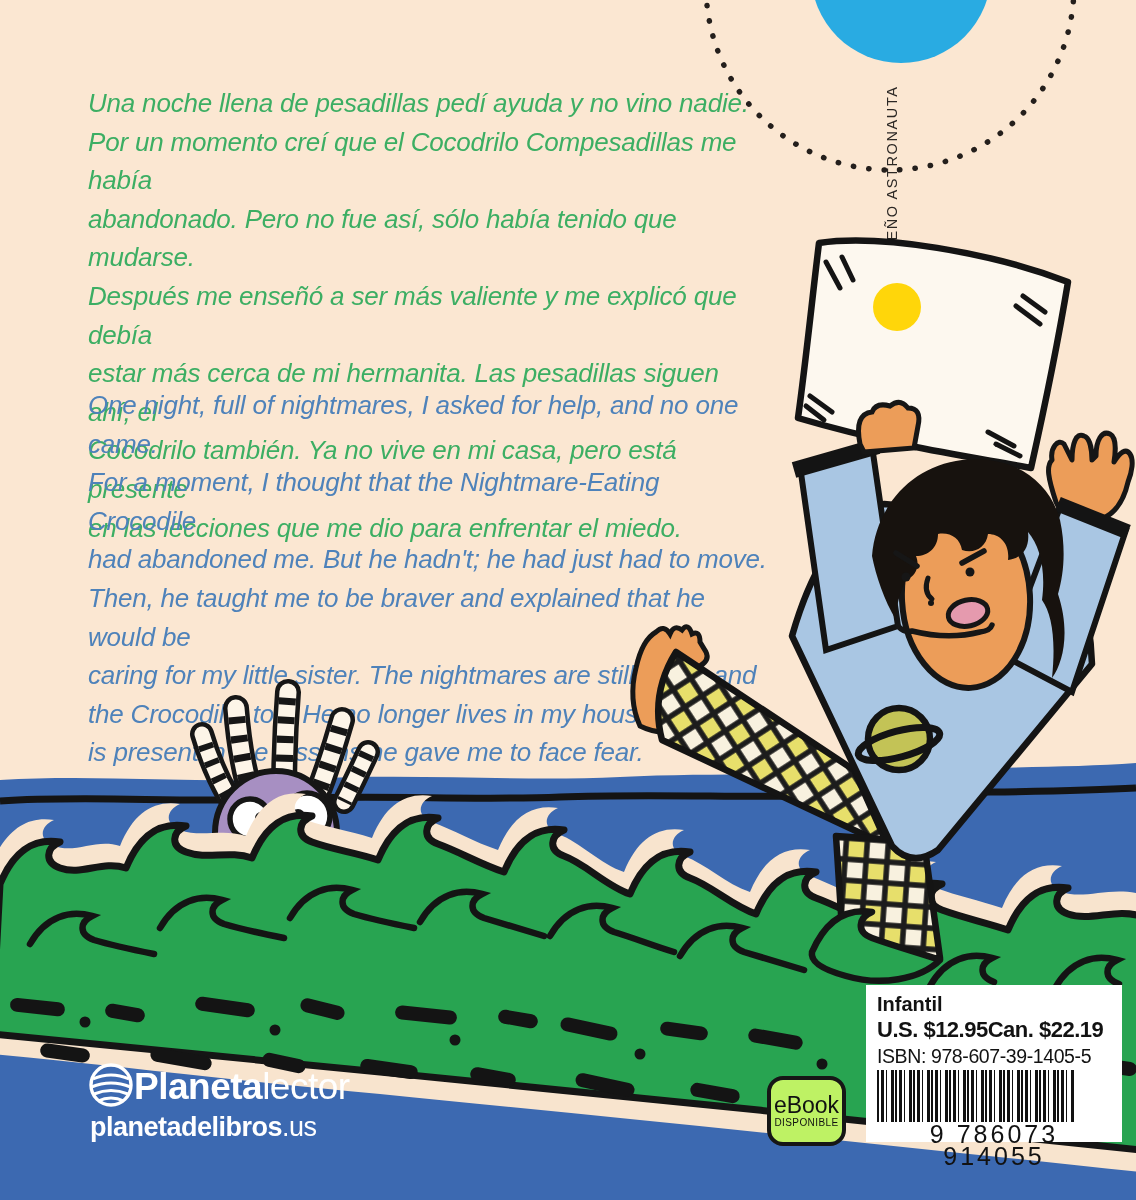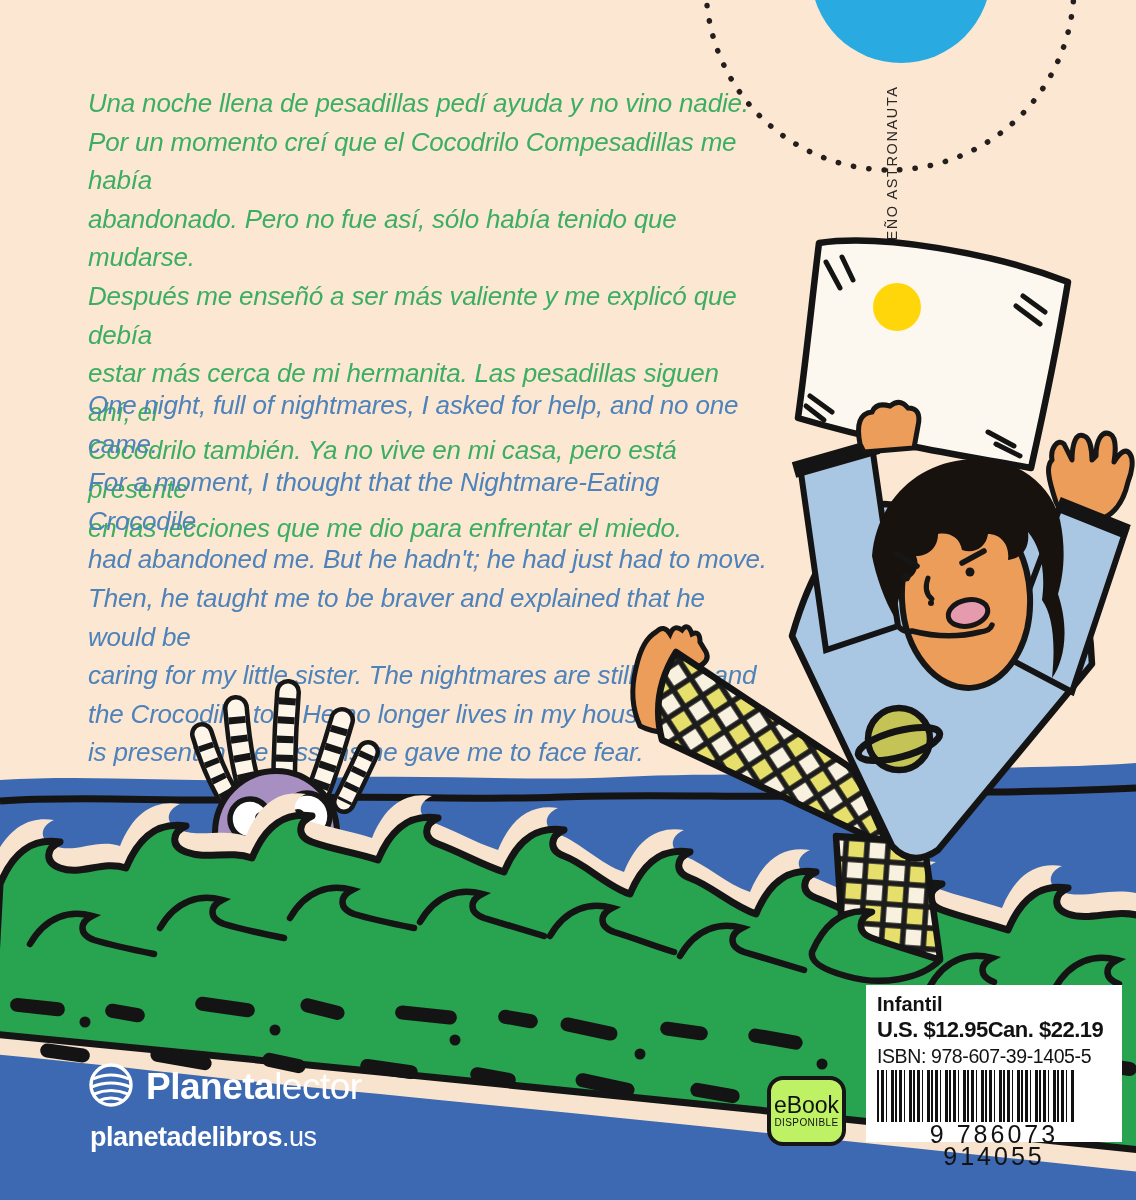--- a/index.html
+++ b/index.html
@@ -20,24 +20,24 @@
   .vertical-title{
     position:absolute;left:884px;top:62px;height:226px;z-index:1;
     writing-mode:vertical-rl;transform:rotate(180deg);
     font-size:14.5px;letter-spacing:1.6px;color:#2b2724;
     font-weight:400;white-space:nowrap;
   }
   
   .art{position:absolute;left:0;top:0;z-index:2;pointer-events:none;}
   
   .publisher{position:absolute;left:88px;top:1062px;z-index:3;color:#fff;}
-  .logo-row{display:flex;align-items:center;gap:12px;}
+  .logo-row{display:flex;align-items:center;gap:0;}
   .logo-text{font-size:37px;letter-spacing:-0.5px;}
   .logo-text .b{font-weight:700;}
-  .site-line{margin-top:10px;margin-left:2px;font-size:27px;letter-spacing:-0.5px;}
+  .site-line{margin-left:2px;font-size:27px;letter-spacing:-0.5px;}
   .site-line .b{font-weight:700;}
   .sales-box{
     position:absolute;left:866px;top:985px;width:256px;height:157px;z-index:3;
     background:#fff;color:#121212;padding:7px 11px 5px 11px;
   }
   .sales-cat{font-weight:700;font-size:20px;line-height:24px;}
   .sales-prices{display:flex;justify-content:flex-start;font-weight:700;font-size:22px;line-height:28px;letter-spacing:-0.5px;}
   .sales-isbn{font-size:19.5px;line-height:24px;letter-spacing:-0.4px;}
   .barcode{
     margin-top:2px;height:52px;width:198px;

